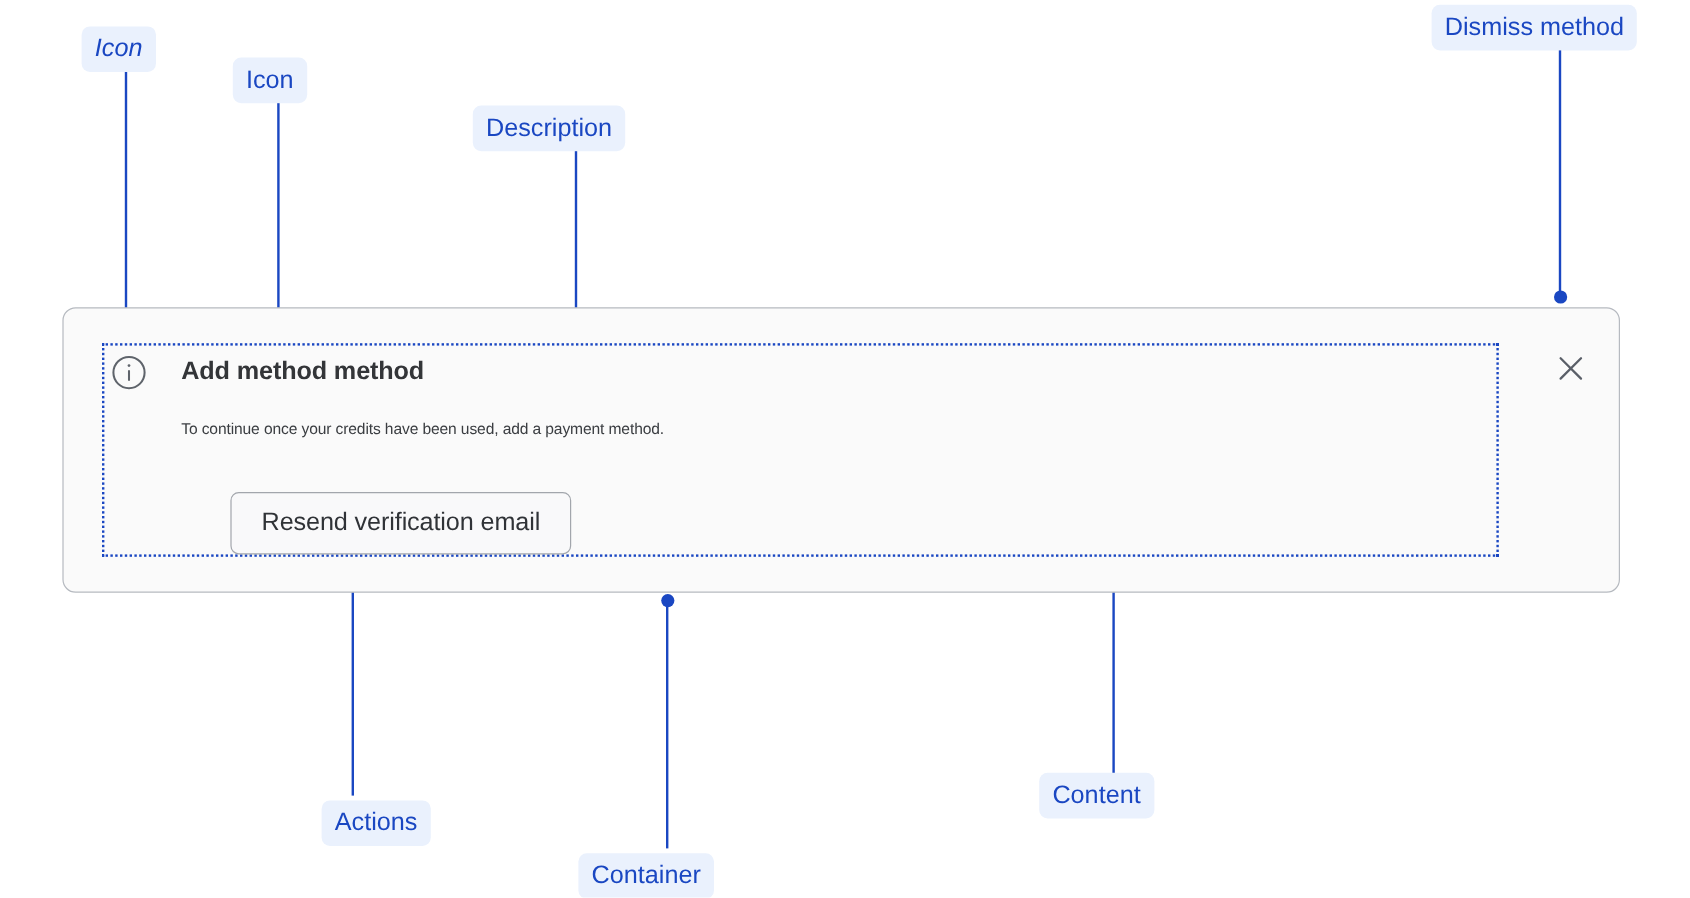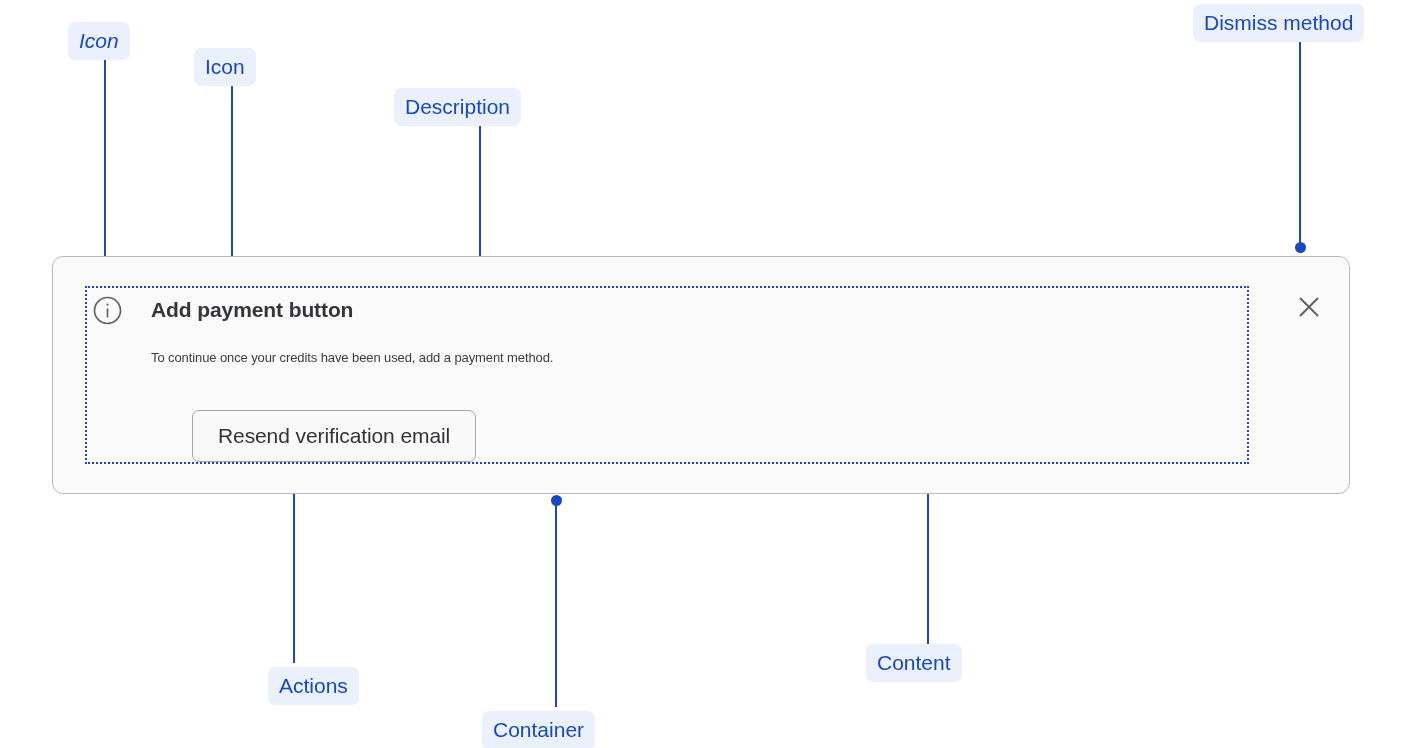--- a/index.html
+++ b/index.html
@@ -168,21 +168,21 @@
   <div class="alert-content">
 
     <span class="info-icon">
       <svg width="29" height="29" viewBox="0 0 29 29" fill="none">
         <circle cx="14.5" cy="14.5" r="13" stroke="#5f646b" stroke-width="1.7"></circle>
         <rect x="13.65" y="12.3" width="1.7" height="9.2" rx="0.85" fill="#5f646b"></rect>
         <circle cx="14.5" cy="8.6" r="1.15" fill="#5f646b"></circle>
       </svg>
     </span>
 
-    <div class="alert-title">Add payment button</div>
+    <div class="alert-title">Add method method</div>
 
     <div class="alert-desc">To continue once your credits have been used, add a payment method.</div>
 
     <div class="alert-actions">
       <button class="action-button">Resend verification email</button>
     </div>
 
   </div>
 
   <button class="dismiss-button">

